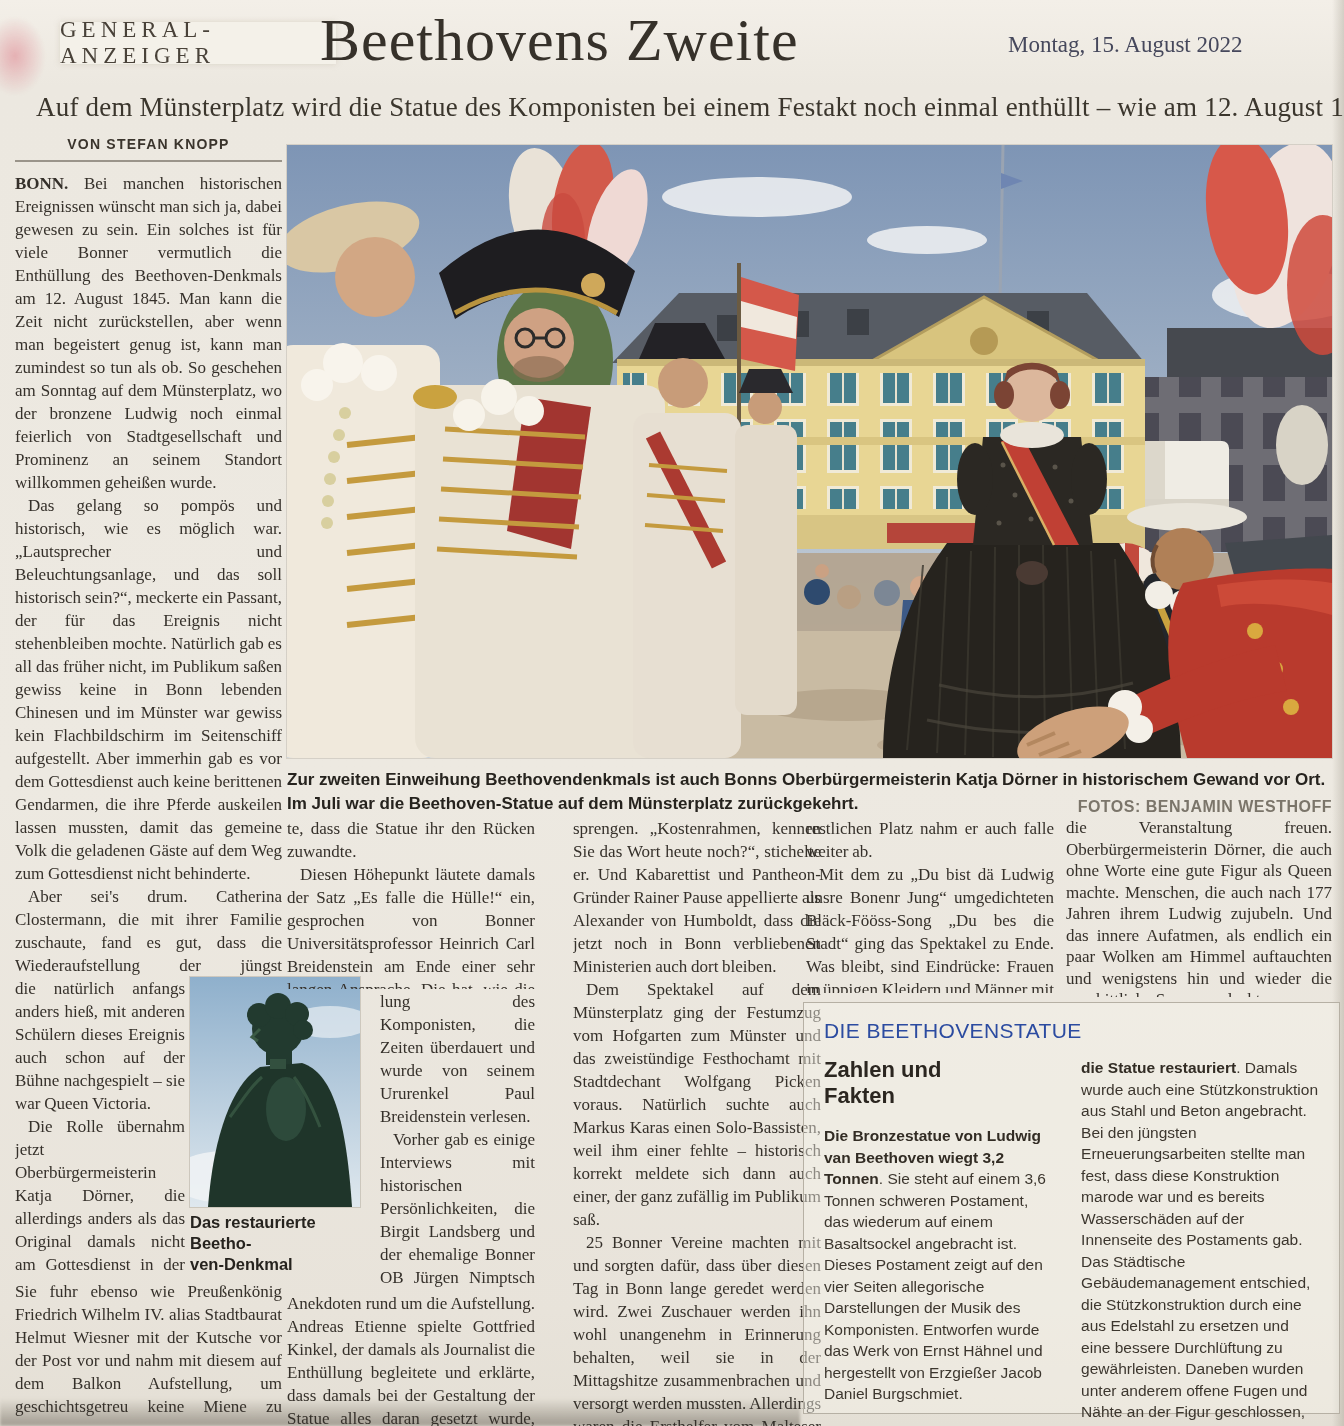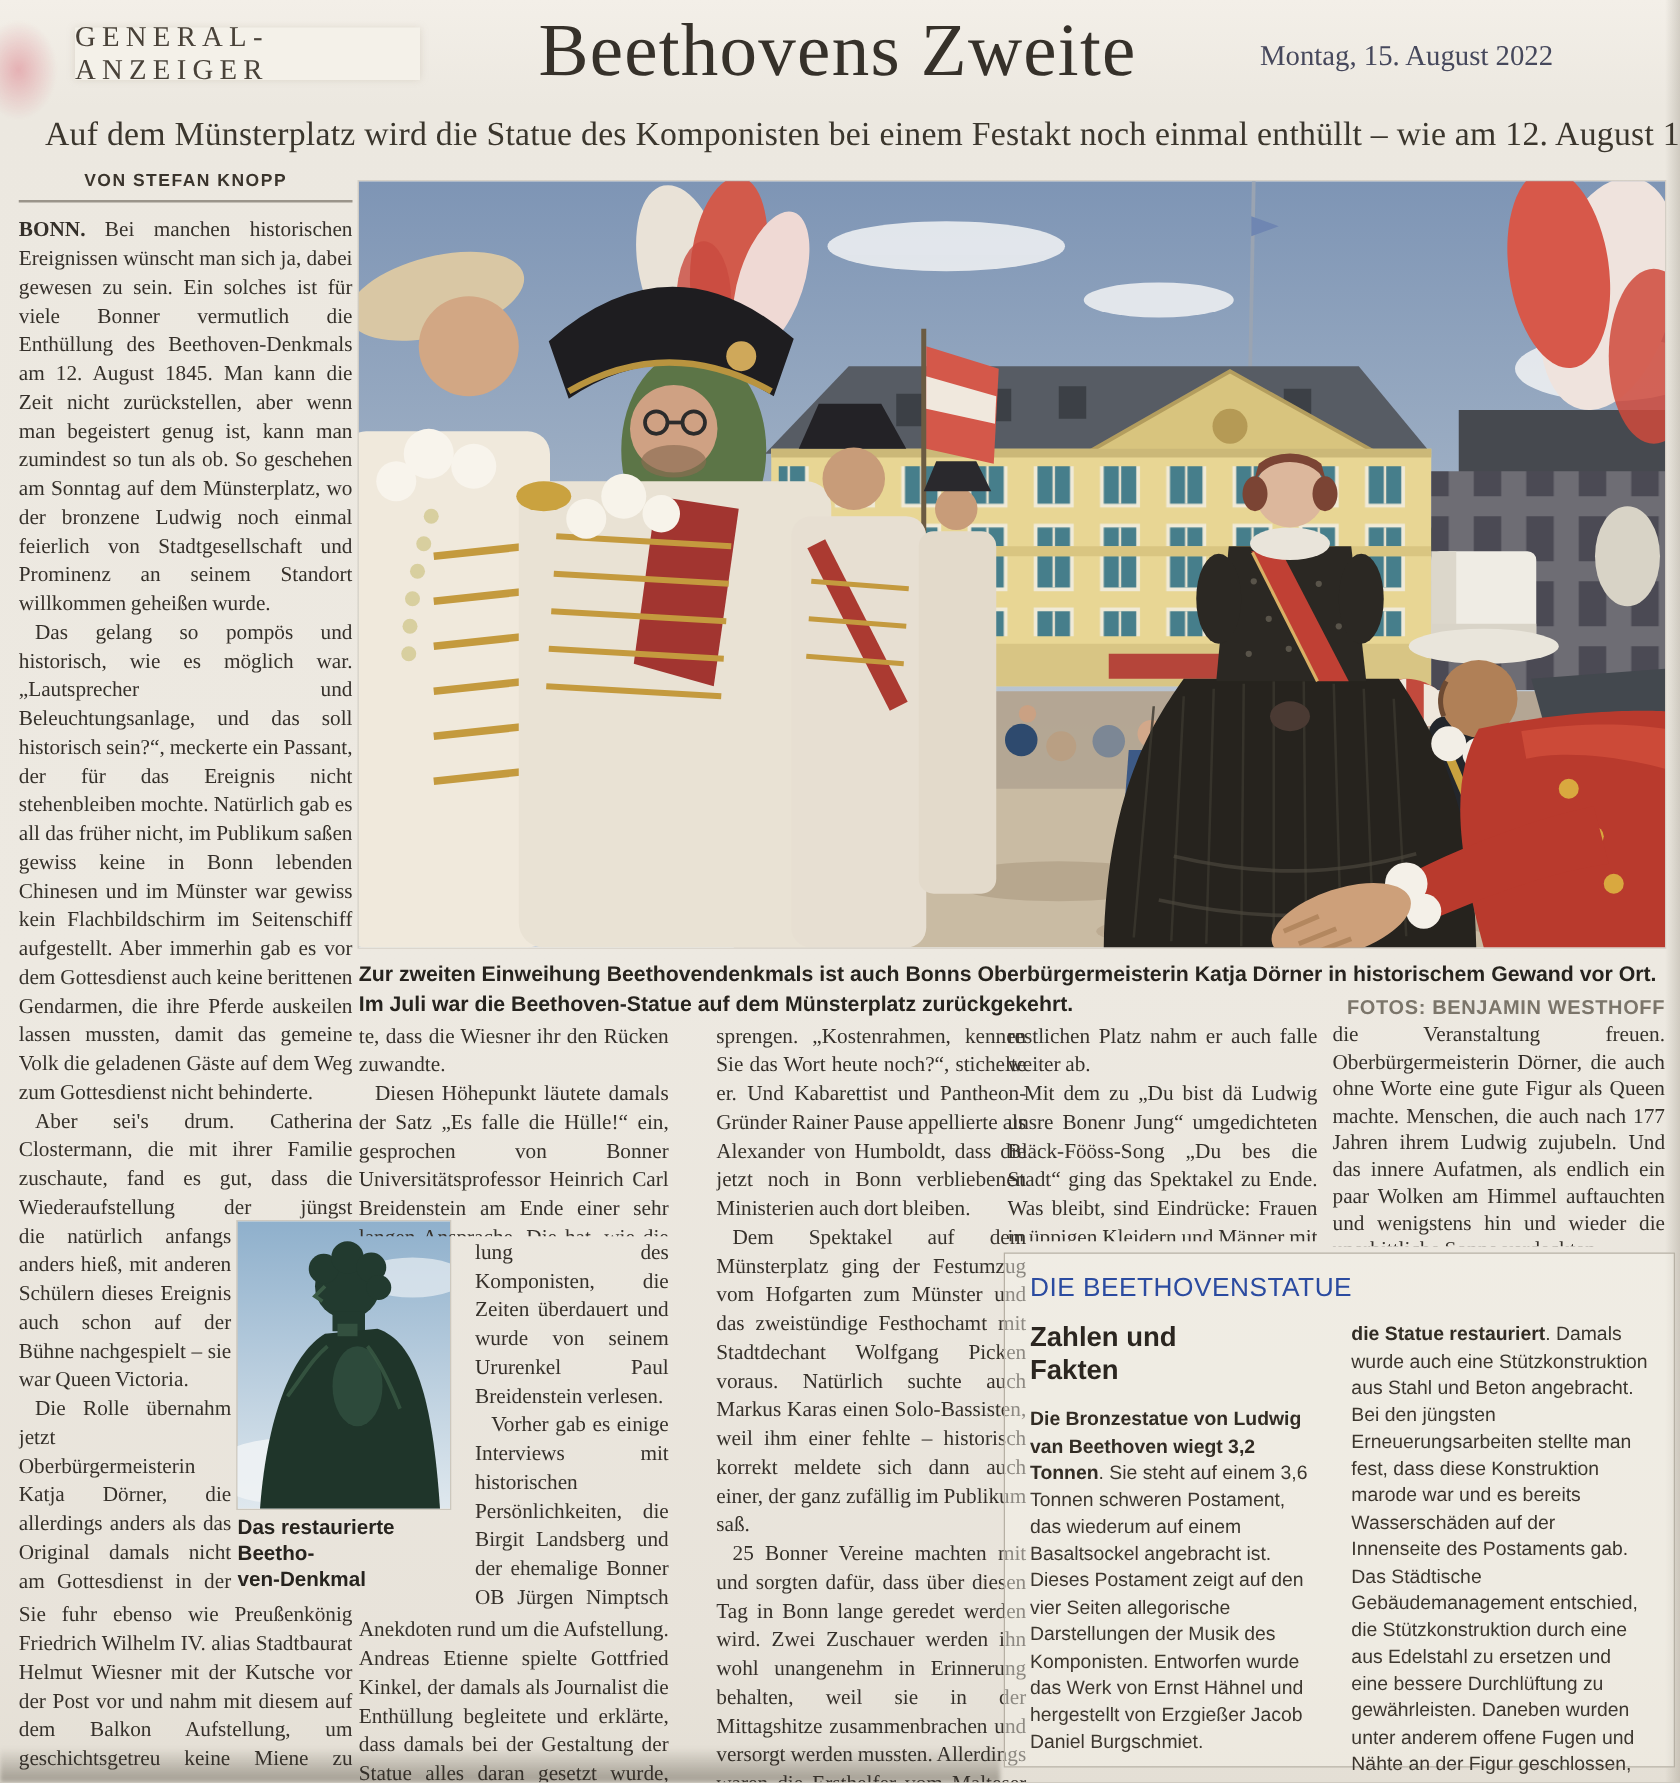--- a/index.html
+++ b/index.html
@@ -5,21 +5,21 @@
   html,body{margin:0;padding:0;background:#c9c4ba;}
   .page{
     position:relative;width:1344px;height:1426px;margin:0 auto;overflow:hidden;
     background:linear-gradient(180deg,#f3efe8 0%,#ece8e0 6%,#ede9e1 55%,#e8e3da 92%,#e4dfd5 100%);
     font-family:"Liberation Serif","DejaVu Serif",serif;color:#35302a;padding-left:12px;
   }
   .abs{position:absolute;}
   
   .brand{background:#f4f1e9;display:flex;align-items:center;justify-content:center;
     font-size:23px;letter-spacing:5px;color:#494239;box-shadow:0 0 6px rgba(180,170,150,.35);}
-  .title{font-size:60px;color:#36312a;text-align:center;letter-spacing:1px;}
+  .title{font-size:60px;color:#36312a;text-align:left;letter-spacing:1px;}
   .date{font-size:23px;color:#46485c;}
   .deck{font-size:27px;color:#3b362d;letter-spacing:.2px;white-space:nowrap;}
   .byline{font-family:"Liberation Sans",sans-serif;font-weight:bold;font-size:14px;
     letter-spacing:1.2px;color:#3a342c;text-align:center;border-bottom:2px solid #9a948a;
     padding-bottom:8px;}
   
   .tb{overflow:hidden;text-align:justify;font-size:17px;line-height:23px;word-spacing:-.5px;}
   .tb p{margin:0;}
   .tb p.ind{text-indent:13px;}
   .lead{font-weight:bold;}
@@ -349,21 +349,21 @@
       <ellipse cx="1015" cy="300" rx="26" ry="40" fill="#d8d3c6"></ellipse>
     </svg>
   </div>
 
   <div class="abs cap" style="left:287px;top:768px;width:1045px;height:52px;">
     <span>Zur zweiten Einweihung Beethovendenkmals ist auch Bonns Oberbürgermeisterin Katja Dörner in historischem Gewand vor Ort. Im Juli war die Beethoven-Statue auf dem Münsterplatz zurückgekehrt.</span>
     <span class="credit abs" style="right:0;top:27px;">FOTOS: BENJAMIN WESTHOFF</span>
   </div>
 
   <div class="abs tb" style="left:287px;top:817px;width:248px;height:172px;">
-    <p>te, dass die Wiesner ihr den Rücken zuwandte.</p>
+    <p>te, dass die Statue ihr den Rücken zuwandte.</p>
     <p class="ind">Diesen Höhepunkt läutete damals der Satz „Es falle die Hülle!“ ein, gesprochen von Bonner Universitätsprofessor Heinrich Carl Breidenstein am Ende einer sehr langen Ansprache. Die hat, wie die Bronzedarstel-</p>
   </div>
   <div class="abs tb" style="left:380px;top:990px;width:155px;height:300px;">
     <p>lung des Komponisten, die Zeiten überdauert und wurde von seinem Ururenkel Paul Breidenstein verlesen.</p>
     <p class="ind">Vorher gab es einige Interviews mit historischen Persönlichkeiten, die Birgit Landsberg und der ehemalige Bonner OB Jürgen Nimptsch auf einer Bühne neben der Statue führten. Da hörte man von Franz Liszt alias Dirk Vianden auf feinstem Wienerisch</p>
   </div>
   <div class="abs tb" style="left:287px;top:1292px;width:248px;height:134px;">
     <p>Anekdoten rund um die Aufstellung. Andreas Etienne spielte Gottfried Kinkel, der damals als Journalist die Enthüllung begleitete und erklärte, dass damals bei der Gestaltung der Statue alles daran gesetzt wurde, den Kostenrahmen nicht zu</p>
   </div>
 

